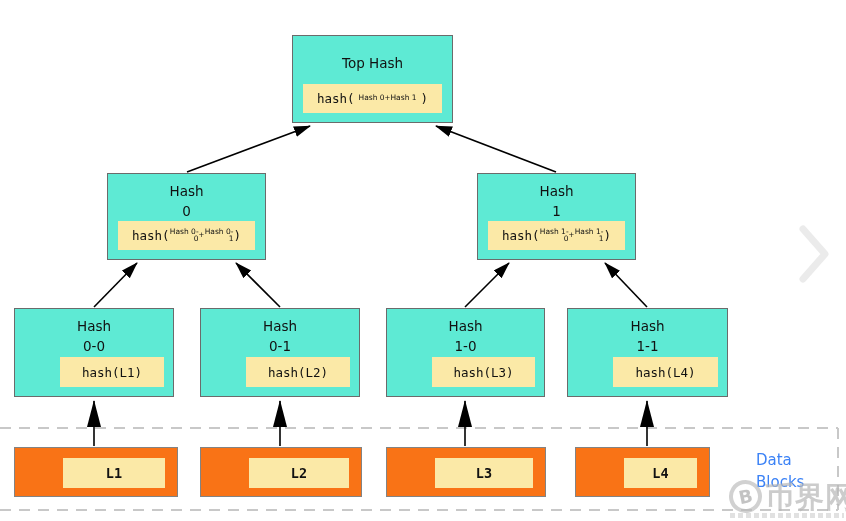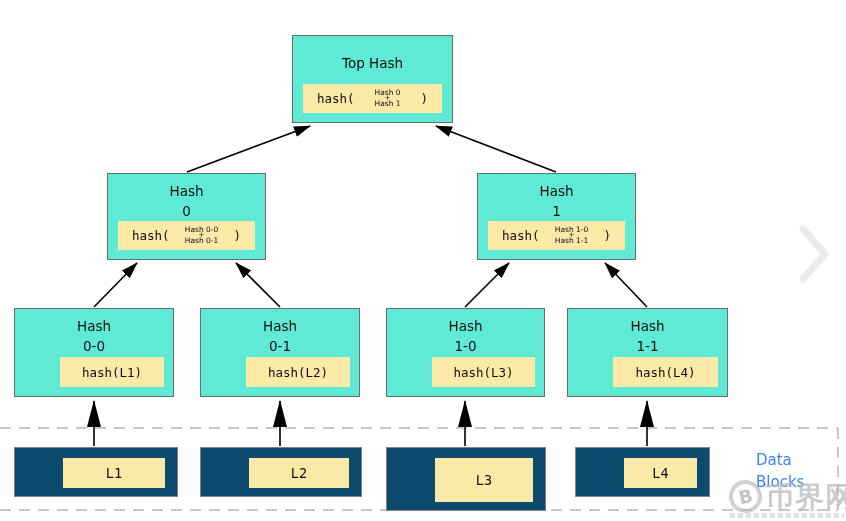--- a/index.html
+++ b/index.html
@@ -14,28 +14,28 @@
     box-sizing:border-box;text-align:center;
   }
   .node-title{font-size:13.5px;line-height:20px;padding-top:7px;color:#111;}
   .node.top .node-title{padding-top:17px;}
   .formula{
     position:absolute;left:10px;right:10px;bottom:9px;height:29px;
     background:#fbe9a7;display:flex;align-items:center;justify-content:space-between;
     padding:0 14px;box-sizing:border-box;text-align:right;
   }
   .fn{font-family:"DejaVu Sans Mono","Liberation Mono",monospace;font-size:12.5px;color:#111;}
-  .stack{display:flex;flex-direction:column;align-items:center;font-size:7.5px;line-height:6.5px;color:#111;}
+  .stack{display:flex;flex-direction:row;align-items:center;font-size:7.5px;line-height:6.5px;color:#111;}
   .stack .op{font-size:7px;line-height:4.5px;}
   .strip{
     position:absolute;left:9px;right:9px;bottom:9px;height:30px;background:#fbe9a7;
     display:flex;align-items:center;justify-content:center;
     font-family:"DejaVu Sans Mono","Liberation Mono",monospace;font-size:12.5px;color:#111;margin-left:36px;
   }
-  .block{position:absolute;background:#0c4a6e;border:1.6px solid #838383;box-sizing:border-box;}
+  .block{position:absolute;background:#f97316;border:1.6px solid #838383;box-sizing:border-box;font-weight:bold;}
   .block .strip{left:12px;right:12px;top:10px;bottom:8px;height:auto;font-size:13.5px;}
   .datablocks-label{
     position:absolute;left:756px;top:449px;font-size:15px;line-height:22px;color:#3b82f6;
   }
   .carousel-next{position:absolute;left:793px;top:221px;width:46px;height:66px;cursor:pointer;}
   .wm-logo{
     position:absolute;left:729px;top:480px;width:33px;height:33px;border:4px solid rgba(185,185,185,.65);
     border-radius:50%;box-sizing:border-box;display:flex;align-items:center;justify-content:center;
     transform:rotate(-12deg);
   }
@@ -161,21 +161,21 @@
     </div>
     <div class="strip">hash(L4)</div>
   </div>
 
   <div class="block" style="left:14px;top:447px;width:164px;height:50px;">
     <div class="strip">L1</div>
   </div>
   <div class="block" style="left:200px;top:447px;width:162px;height:50px;">
     <div class="strip">L2</div>
   </div>
-  <div class="block" style="left:386px;top:447px;width:160px;height:64px;">
+  <div class="block" style="left:386px;top:447px;width:160px;height:50px;">
     <div class="strip">L3</div>
   </div>
   <div class="block" style="left:575px;top:447px;width:135px;height:50px;">
     <div class="strip">L4</div>
   </div>
 
   <div class="datablocks-label">
     <div>Data</div>
     <div>Blocks</div>
   </div>

